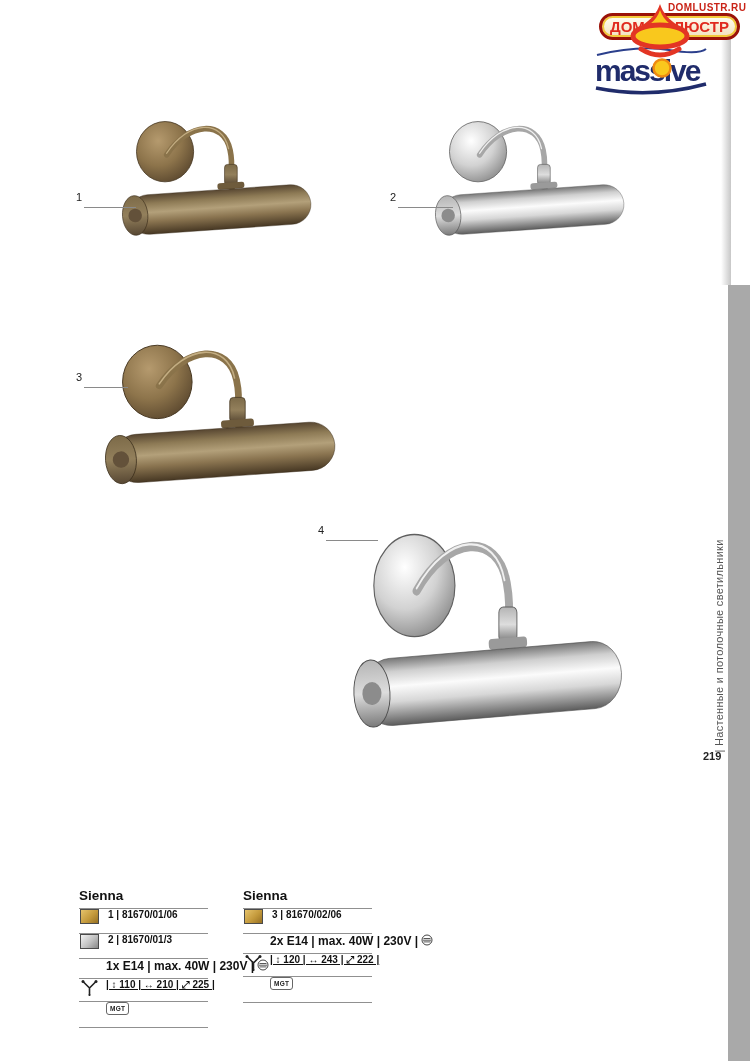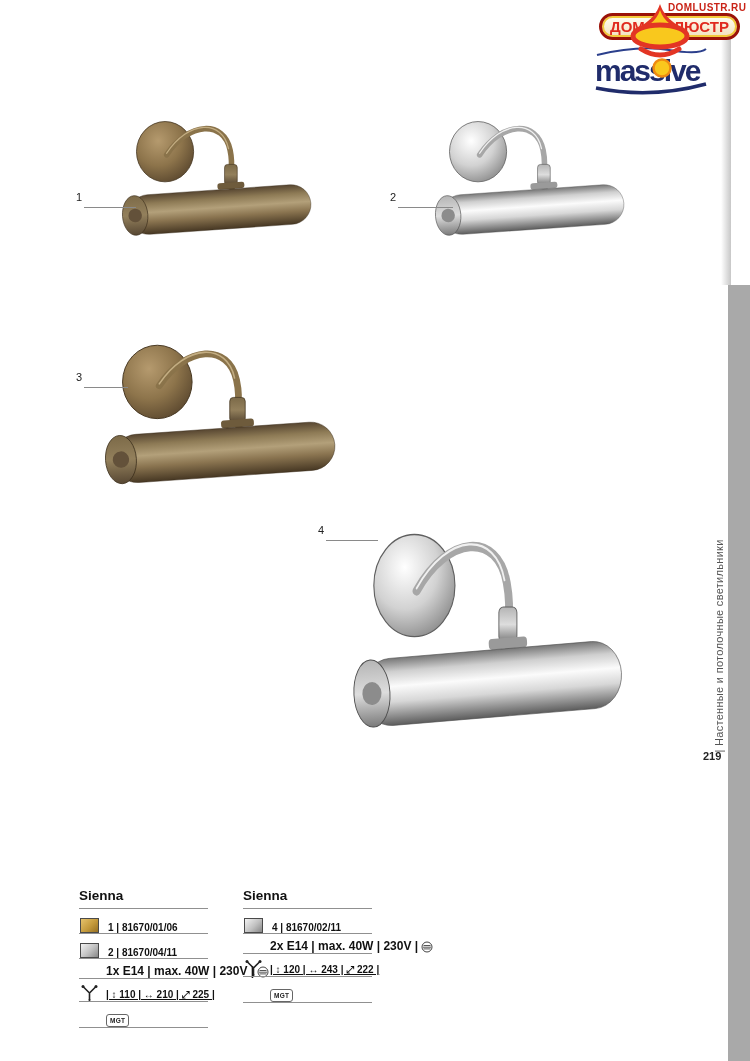--- a/index.html
+++ b/index.html
@@ -31,21 +31,21 @@
   
   .product-art{position:absolute;}
   .callout{position:absolute;font-size:11px;color:#222;}
   .leader{position:absolute;height:1px;background:#8a8a8a;}
 
   
   .spec-table{position:absolute;top:884px;width:129px;color:#111;}
   .t-left{left:79px;} .t-right{left:243px;}
   .spec-title{font-size:13.5px;font-weight:bold;height:24px;line-height:24px;
               border-bottom:1px solid #909090;}
-  .srow{display:flex;align-items:flex-end;border-bottom:1px solid #909090;box-sizing:border-box;}
+  .srow{display:flex;align-items:flex-start;border-bottom:1px solid #909090;box-sizing:border-box;}
   .srow.variant{height:25px;}
   .srow.lamp{height:20px;padding-left:27px;}
   .srow.dims{height:23px;}
   .srow.certr{height:26px;padding-left:27px;}
   .swatch{width:17px;height:13px;border:1px solid #4a4a4a;margin:0 9px 0 1px;flex:0 0 auto;}
   .swatch.gold{background:linear-gradient(135deg,#e6c36c,#c49a3c 55%,#967023);}
   .swatch.chrome{background:linear-gradient(135deg,#f3f3f3,#c0c0c0 55%,#878787);}
   .codes{font-size:10px;font-weight:bold;white-space:nowrap;}
   .lampspec{font-size:12px;font-weight:bold;white-space:nowrap;}
   .bulb-ic{margin-left:3px;flex:0 0 auto;}
@@ -176,21 +176,21 @@
   <div class="leader" style="left:326px;top:540px;width:52px"></div>
 
   <div class="spec-table t-left">
     <div class="spec-title">Sienna</div>
     <div class="srow variant">
       <span class="swatch gold"></span>
       <span class="codes">1 | 81670/01/06</span>
     </div>
     <div class="srow variant">
       <span class="swatch chrome"></span>
-      <span class="codes">2 | 81670/04/11</span>
+      <span class="codes">2 | 81670/01/3</span>
     </div>
     <div class="srow lamp">
       <span class="lampspec">1x E14 | max. 40W | 230V |</span>
       <svg class="bulb-ic" width="12" height="12" viewBox="0 0 12 12">
         <circle cx="6" cy="6" r="5" fill="none" stroke="#444" stroke-width="1"></circle>
         <line x1="2.5" y1="4.5" x2="9.5" y2="4.5" stroke="#444" stroke-width="0.9"></line>
         <line x1="2" y1="6.2" x2="10" y2="6.2" stroke="#444" stroke-width="0.9"></line>
         <line x1="2.5" y1="7.9" x2="9.5" y2="7.9" stroke="#444" stroke-width="0.9"></line>
       </svg>
     </div>
@@ -204,22 +204,22 @@
       <span class="dimtext">| ↕ 110 | ↔ 210 | ⤢ 225 |</span>
     </div>
     <div class="srow certr">
       <span class="certbox">MGT</span>
     </div>
   </div>
 
   <div class="spec-table t-right">
     <div class="spec-title">Sienna</div>
     <div class="srow variant">
-      <span class="swatch chrome"></span>
-      <span class="codes">4 | 81670/02/11</span>
+      <span class="swatch gold"></span>
+      <span class="codes">3 | 81670/02/06</span>
     </div>
     <div class="srow lamp">
       <span class="lampspec">2x E14 | max. 40W | 230V |</span>
       <svg class="bulb-ic" width="12" height="12" viewBox="0 0 12 12">
         <circle cx="6" cy="6" r="5" fill="none" stroke="#444" stroke-width="1"></circle>
         <line x1="2.5" y1="4.5" x2="9.5" y2="4.5" stroke="#444" stroke-width="0.9"></line>
         <line x1="2" y1="6.2" x2="10" y2="6.2" stroke="#444" stroke-width="0.9"></line>
         <line x1="2.5" y1="7.9" x2="9.5" y2="7.9" stroke="#444" stroke-width="0.9"></line>
       </svg>
     </div>

